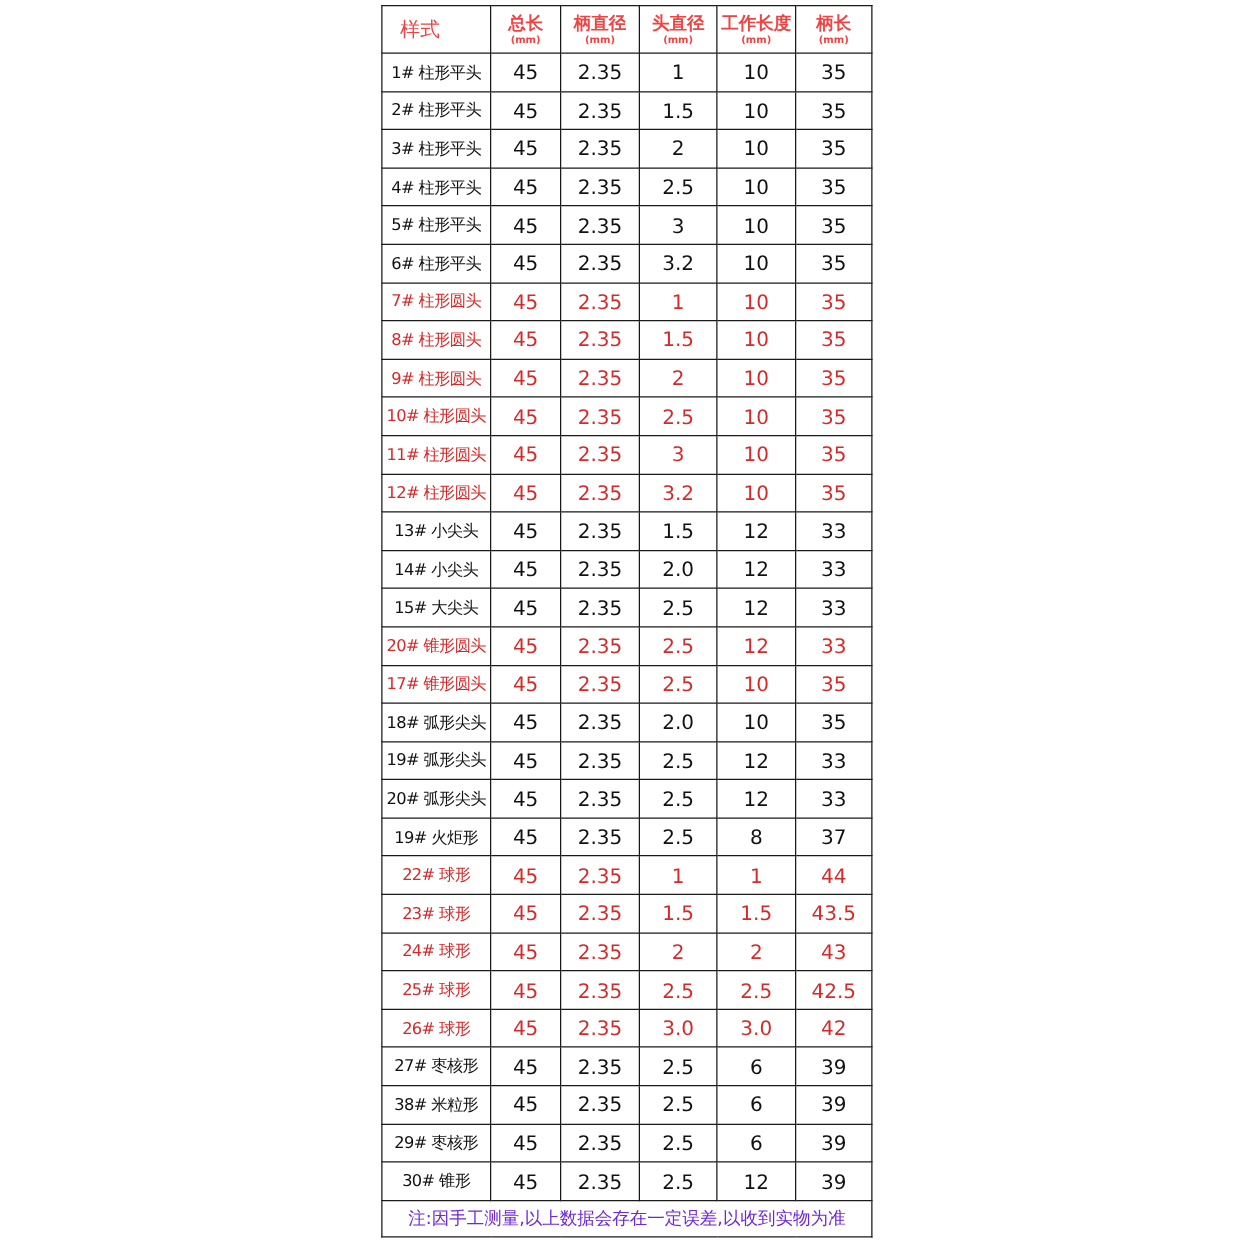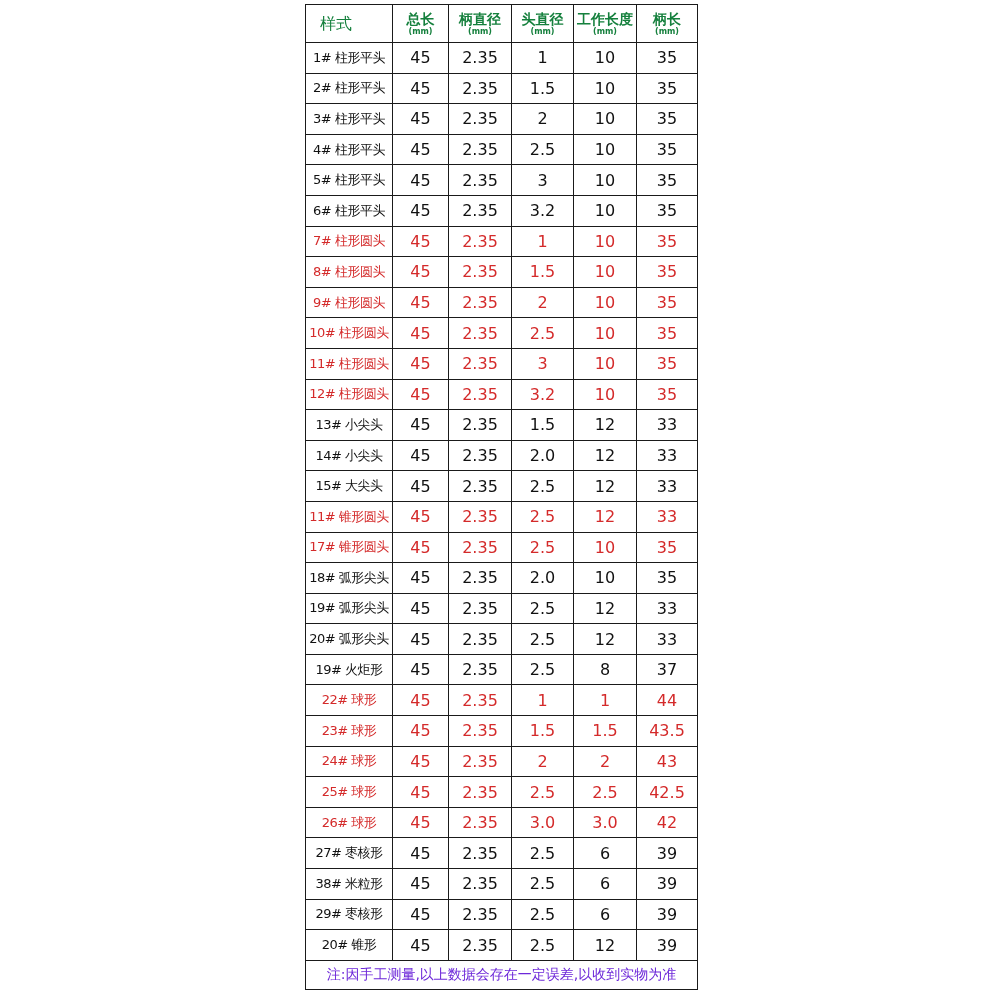--- a/index.html
+++ b/index.html
@@ -1,21 +1,21 @@
 <!DOCTYPE html>
 <html><head>
 <meta charset="utf-8">
 <style>
   html, body { margin:0; padding:0; background:#ffffff; }
   body { width:1000px; height:1000px; position:relative; overflow:hidden;
          font-family:"DejaVu Sans","Liberation Sans",sans-serif; }
   .table-wrap { position:absolute; left:305px; top:4px; width:392px; }
   table { border-collapse:collapse; width:392px; table-layout:fixed; }
   td, th { border:1.5px solid #1a1a1a; text-align:center; vertical-align:middle; padding:0; }
-  th { height:37px; color:#15803d; font-weight:bold; font-size:14px; line-height:14px; }
+  th { height:37px; color:#ef4444; font-weight:bold; font-size:14px; line-height:14px; }
   th.first { font-size:16px; font-weight:normal; text-align:left; padding-left:14px; }
   th .unit { display:block; font-size:8px; font-weight:bold; margin-top:2px; line-height:8px; }
   td { height:29.6px; font-size:16px; color:#111; }
   td.name { font-size:13px; white-space:nowrap; letter-spacing:-0.5px; }
   tr.red td { color:#d42a2a; }
   td.note { color:#6d28d9; font-size:14px; height:28px; }
 </style>
 </head>
 <body>
 
@@ -154,21 +154,21 @@
         </tr>
         <tr>
           <td class="name">15# 大尖头</td>
           <td>45</td>
           <td>2.35</td>
           <td>2.5</td>
           <td>12</td>
           <td>33</td>
         </tr>
         <tr class="red">
-          <td class="name">11# 锥形圆头</td>
+          <td class="name">20# 锥形圆头</td>
           <td>45</td>
           <td>2.35</td>
           <td>2.5</td>
           <td>12</td>
           <td>33</td>
         </tr>
         <tr class="red">
           <td class="name">17# 锥形圆头</td>
           <td>45</td>
           <td>2.35</td>
@@ -266,21 +266,21 @@
         </tr>
         <tr>
           <td class="name">29# 枣核形</td>
           <td>45</td>
           <td>2.35</td>
           <td>2.5</td>
           <td>6</td>
           <td>39</td>
         </tr>
         <tr>
-          <td class="name">20# 锥形</td>
+          <td class="name">30# 锥形</td>
           <td>45</td>
           <td>2.35</td>
           <td>2.5</td>
           <td>12</td>
           <td>39</td>
         </tr>
       </tbody>
     <tfoot>
       <tr>
         <td class="note" colspan="6">注:因手工测量,以上数据会存在一定误差,以收到实物为准</td>

